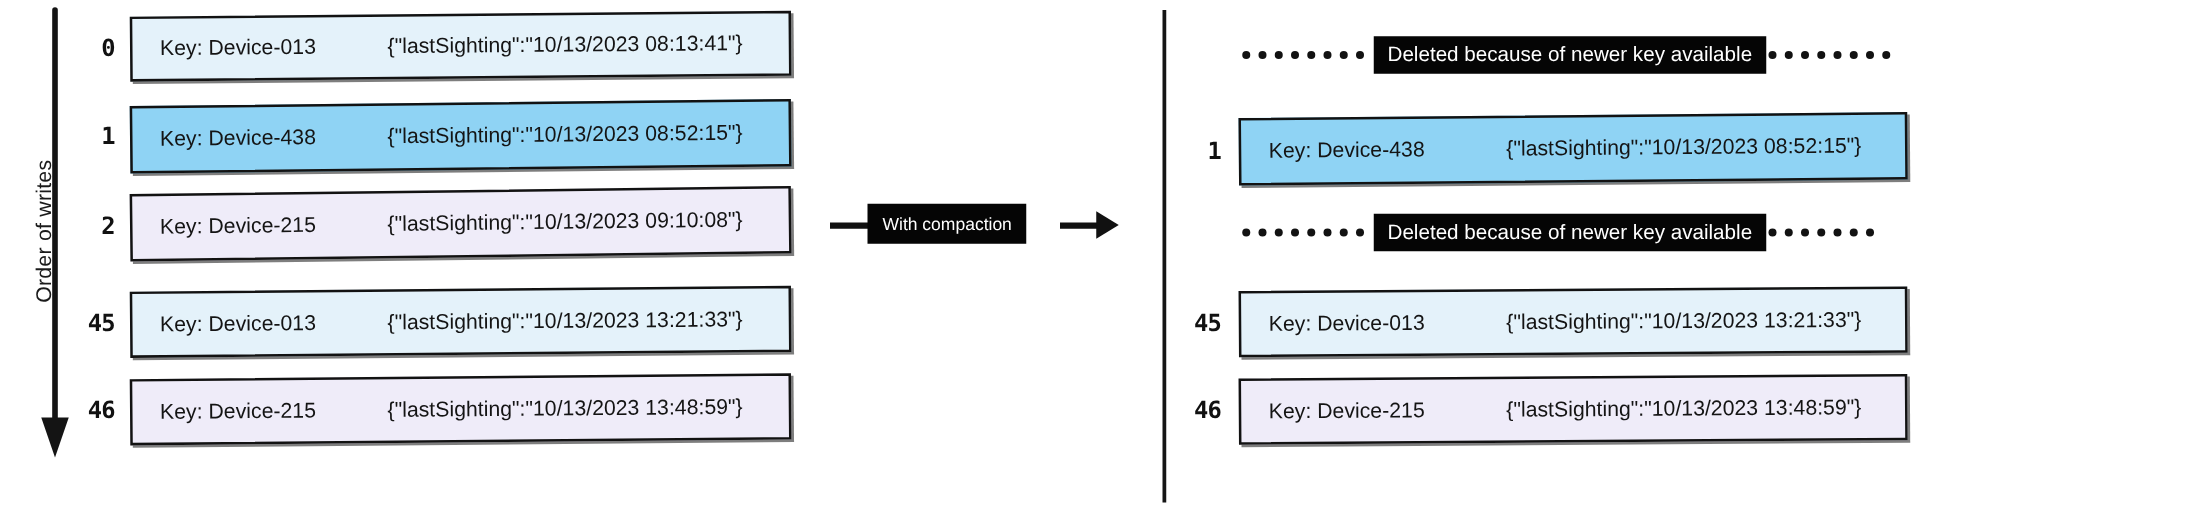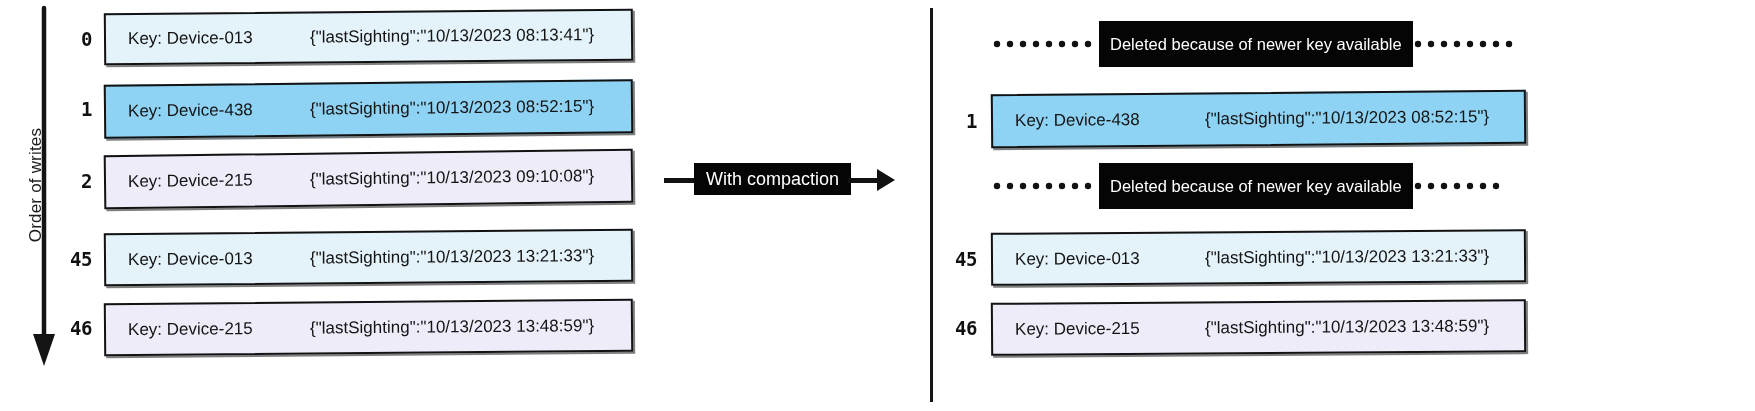--- a/index.html
+++ b/index.html
@@ -39,35 +39,35 @@
   .rec .v{position:absolute;}
   .c-lightblue{background:#e4f2fa;}
   .c-blue{background:#8fd3f4;}
   .c-lavender{background:#efecf9;}
 
   
   .flow{position:absolute;}
   .flow-line{position:absolute;background:#111;height:5px;}
   .flow-tag{
     position:absolute;background:#050505;color:#fff;
-    font-size:18px; display:flex;align-items:center;justify-content:center;
+    font-size:14px; display:flex;align-items:center;justify-content:center;
     padding:0 12px; height:32px; white-space:nowrap;
   }
   .flow-head{position:absolute;width:0;height:0;
     border-top:11px solid transparent;border-bottom:11px solid transparent;
     border-left:18px solid #111;}
 
   
   .divider{position:absolute;background:#151515;width:3px;}
 
   
   .del-row{position:absolute;display:flex;align-items:center;height:32px;}
   .dots{height:8px;flex:0 0 auto;}
   .del-tag{
-    background:#050505;color:#fff;font-size:16.5px;height:46px;
+    background:#050505;color:#fff;font-size:16.5px;height:30px;
     display:flex;align-items:center;justify-content:center;
     padding:0 11px;white-space:nowrap;
   }
 </style>
 </head>
 <body>
 
 <div id="stage">
 
   <div class="axis-label">Order of writes</div>

